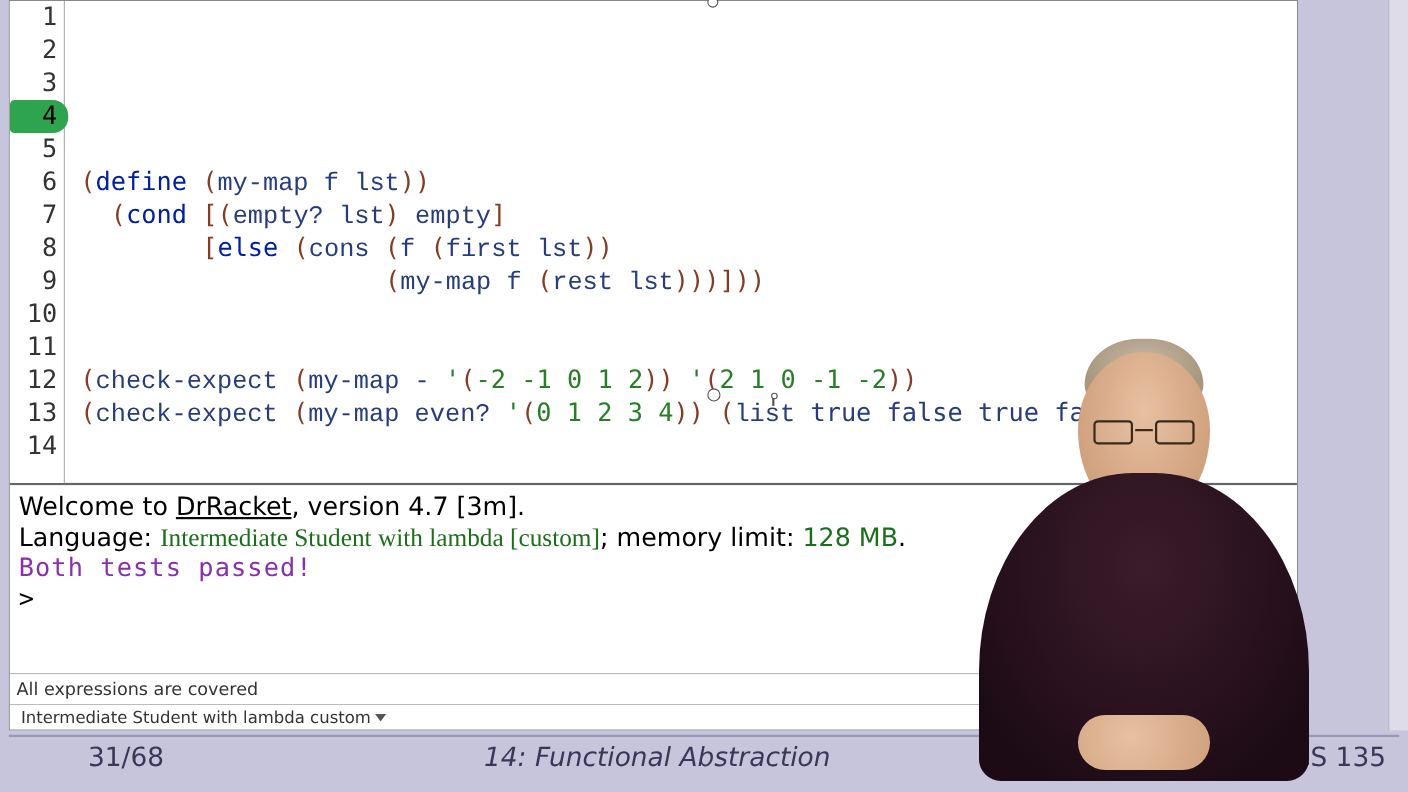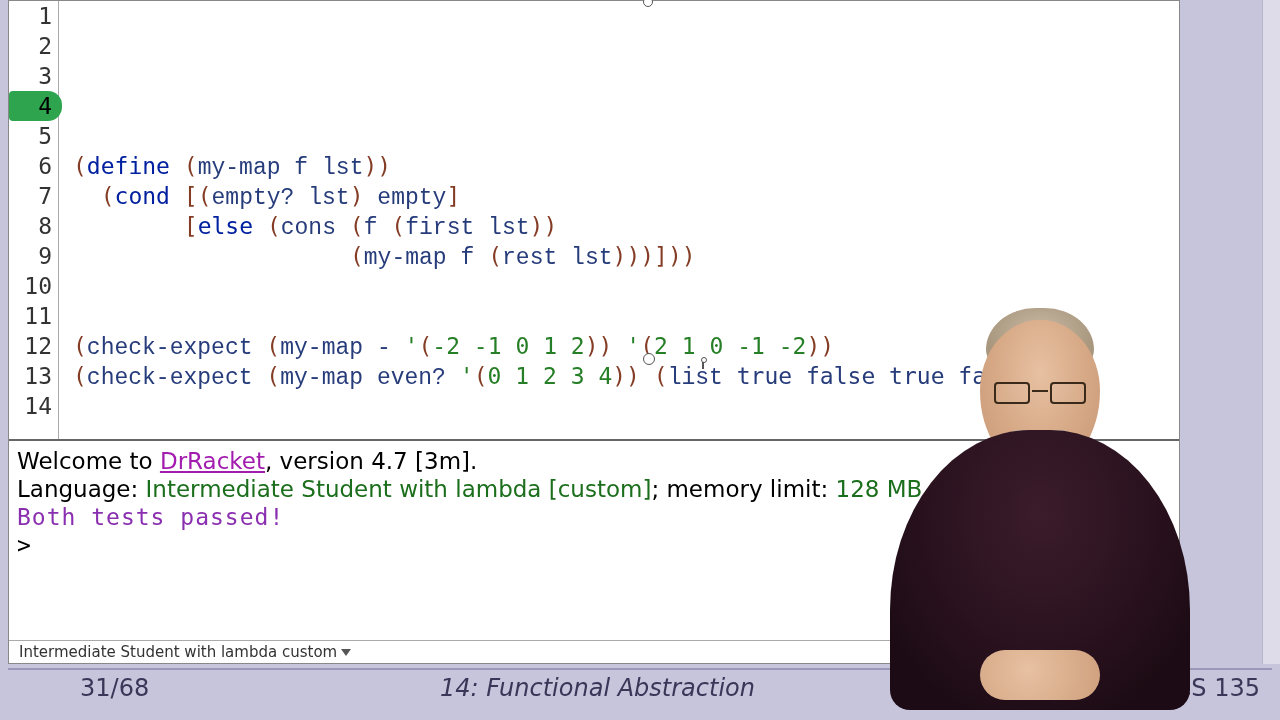--- a/index.html
+++ b/index.html
@@ -65,22 +65,22 @@
   .repl-pane {
     flex: 1;
     background: #fff;
     padding: 6px 8px 0 8px;
     font-size: 23px;
     line-height: 28px;
     border-bottom: 1px solid #aaa;
     overflow: hidden;
   }
   .repl-welcome { color: #000; }
-  .repl-link { color: #a21caf; text-decoration: underline; }
-  .repl-lang { color: #1b6e1b; }
+  .repl-link { color: #000000; text-decoration: underline; }
+  .repl-lang { color: #1b6e1b; font-family: Liberation Serif, serif; }
   .repl-mem  { color: #1b6e1b; margin-top: 15px; }
   .repl-result { color: #8a2fb0; font-family: "DejaVu Sans Mono", Menlo, monospace; letter-spacing: 1px;}
   .repl-prompt { color: #000; font-family: "DejaVu Sans Mono", Menlo, monospace; }
 
   .coverage-bar {
     flex: 0 0 26px;
     background: #fff;
     font-size: 16px;
     color: #333;
     padding: 4px 6px;
@@ -211,20 +211,21 @@
     <div class="repl-welcome">
       <span>Welcome to </span><a class="repl-link">DrRacket</a><span>, version 4.7 [3m].</span>
     </div>
     <div>
       <span>Language: </span><span class="repl-lang">Intermediate Student with lambda [custom]</span><span>; memory limit: </span><span class="repl-mem">128 MB</span><span>.</span>
     </div>
     <div class="repl-result">Both tests passed!</div>
     <div class="repl-prompt">&gt;</div>
   </div>
 
+  <div class="coverage-bar">All expressions are covered</div>
 
   <div class="lang-bar">
     <span>Intermediate Student with lambda custom</span>
     <span class="tri"></span>
   </div>
 
 </div>
 
 <div class="scroll-shadow"></div>
 

